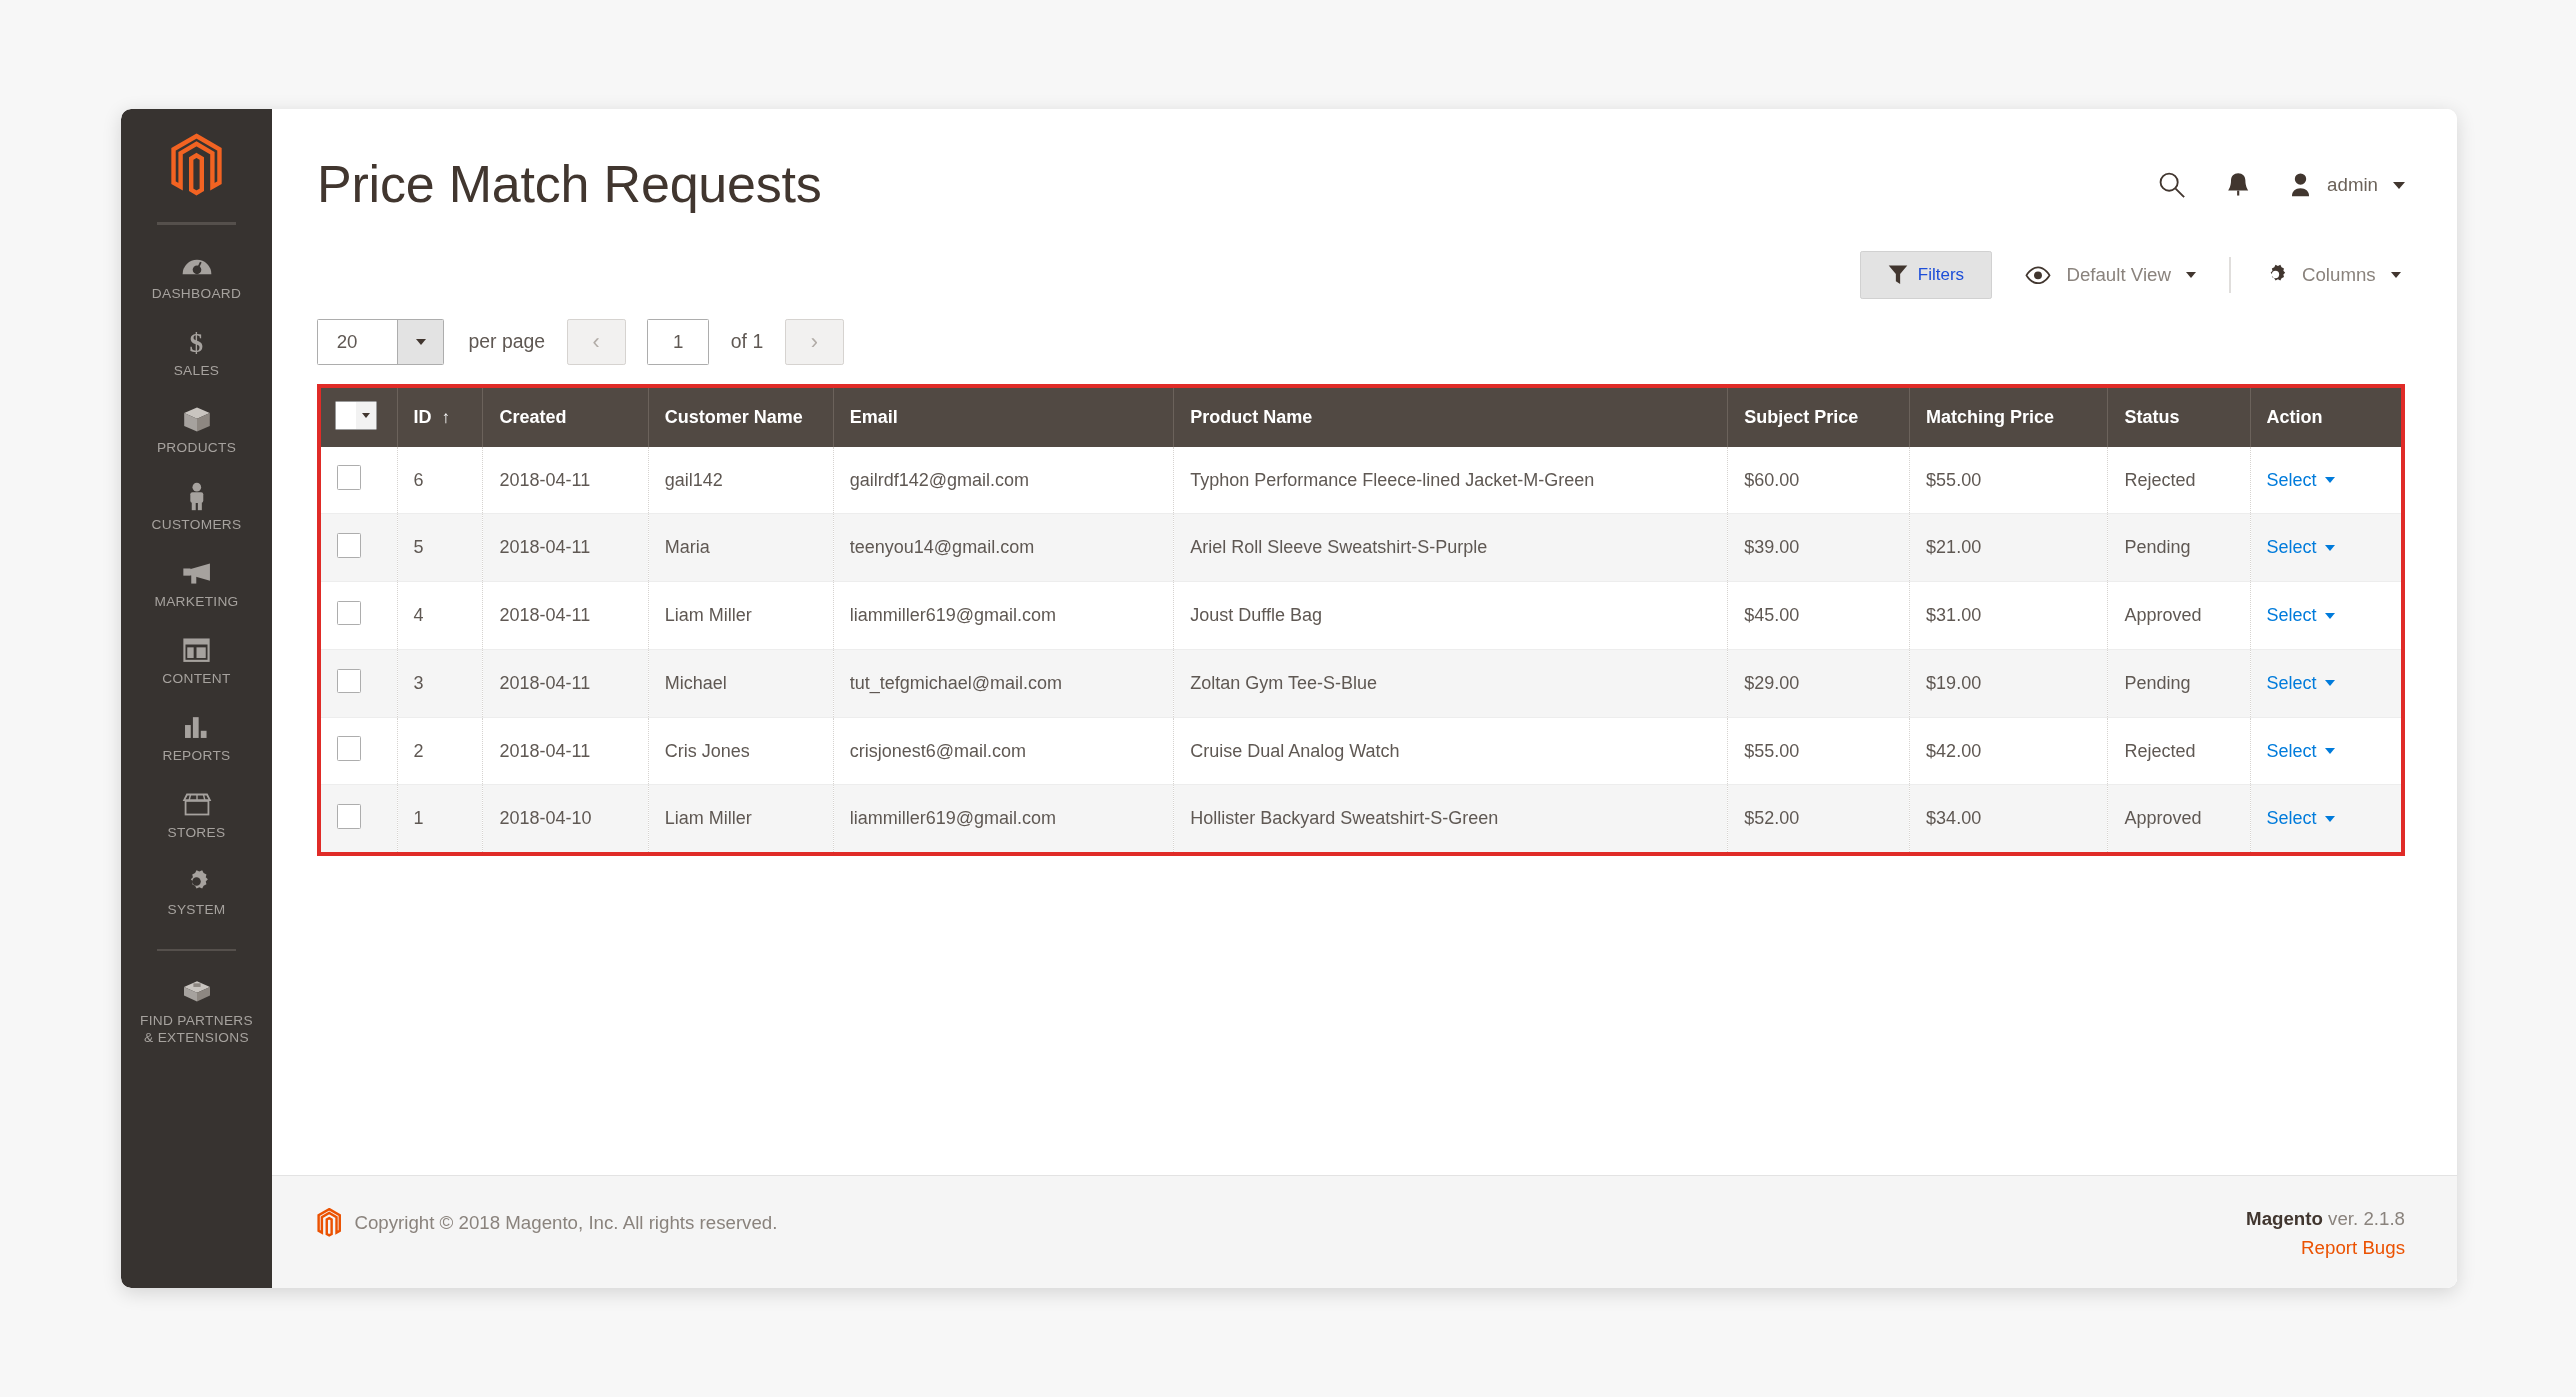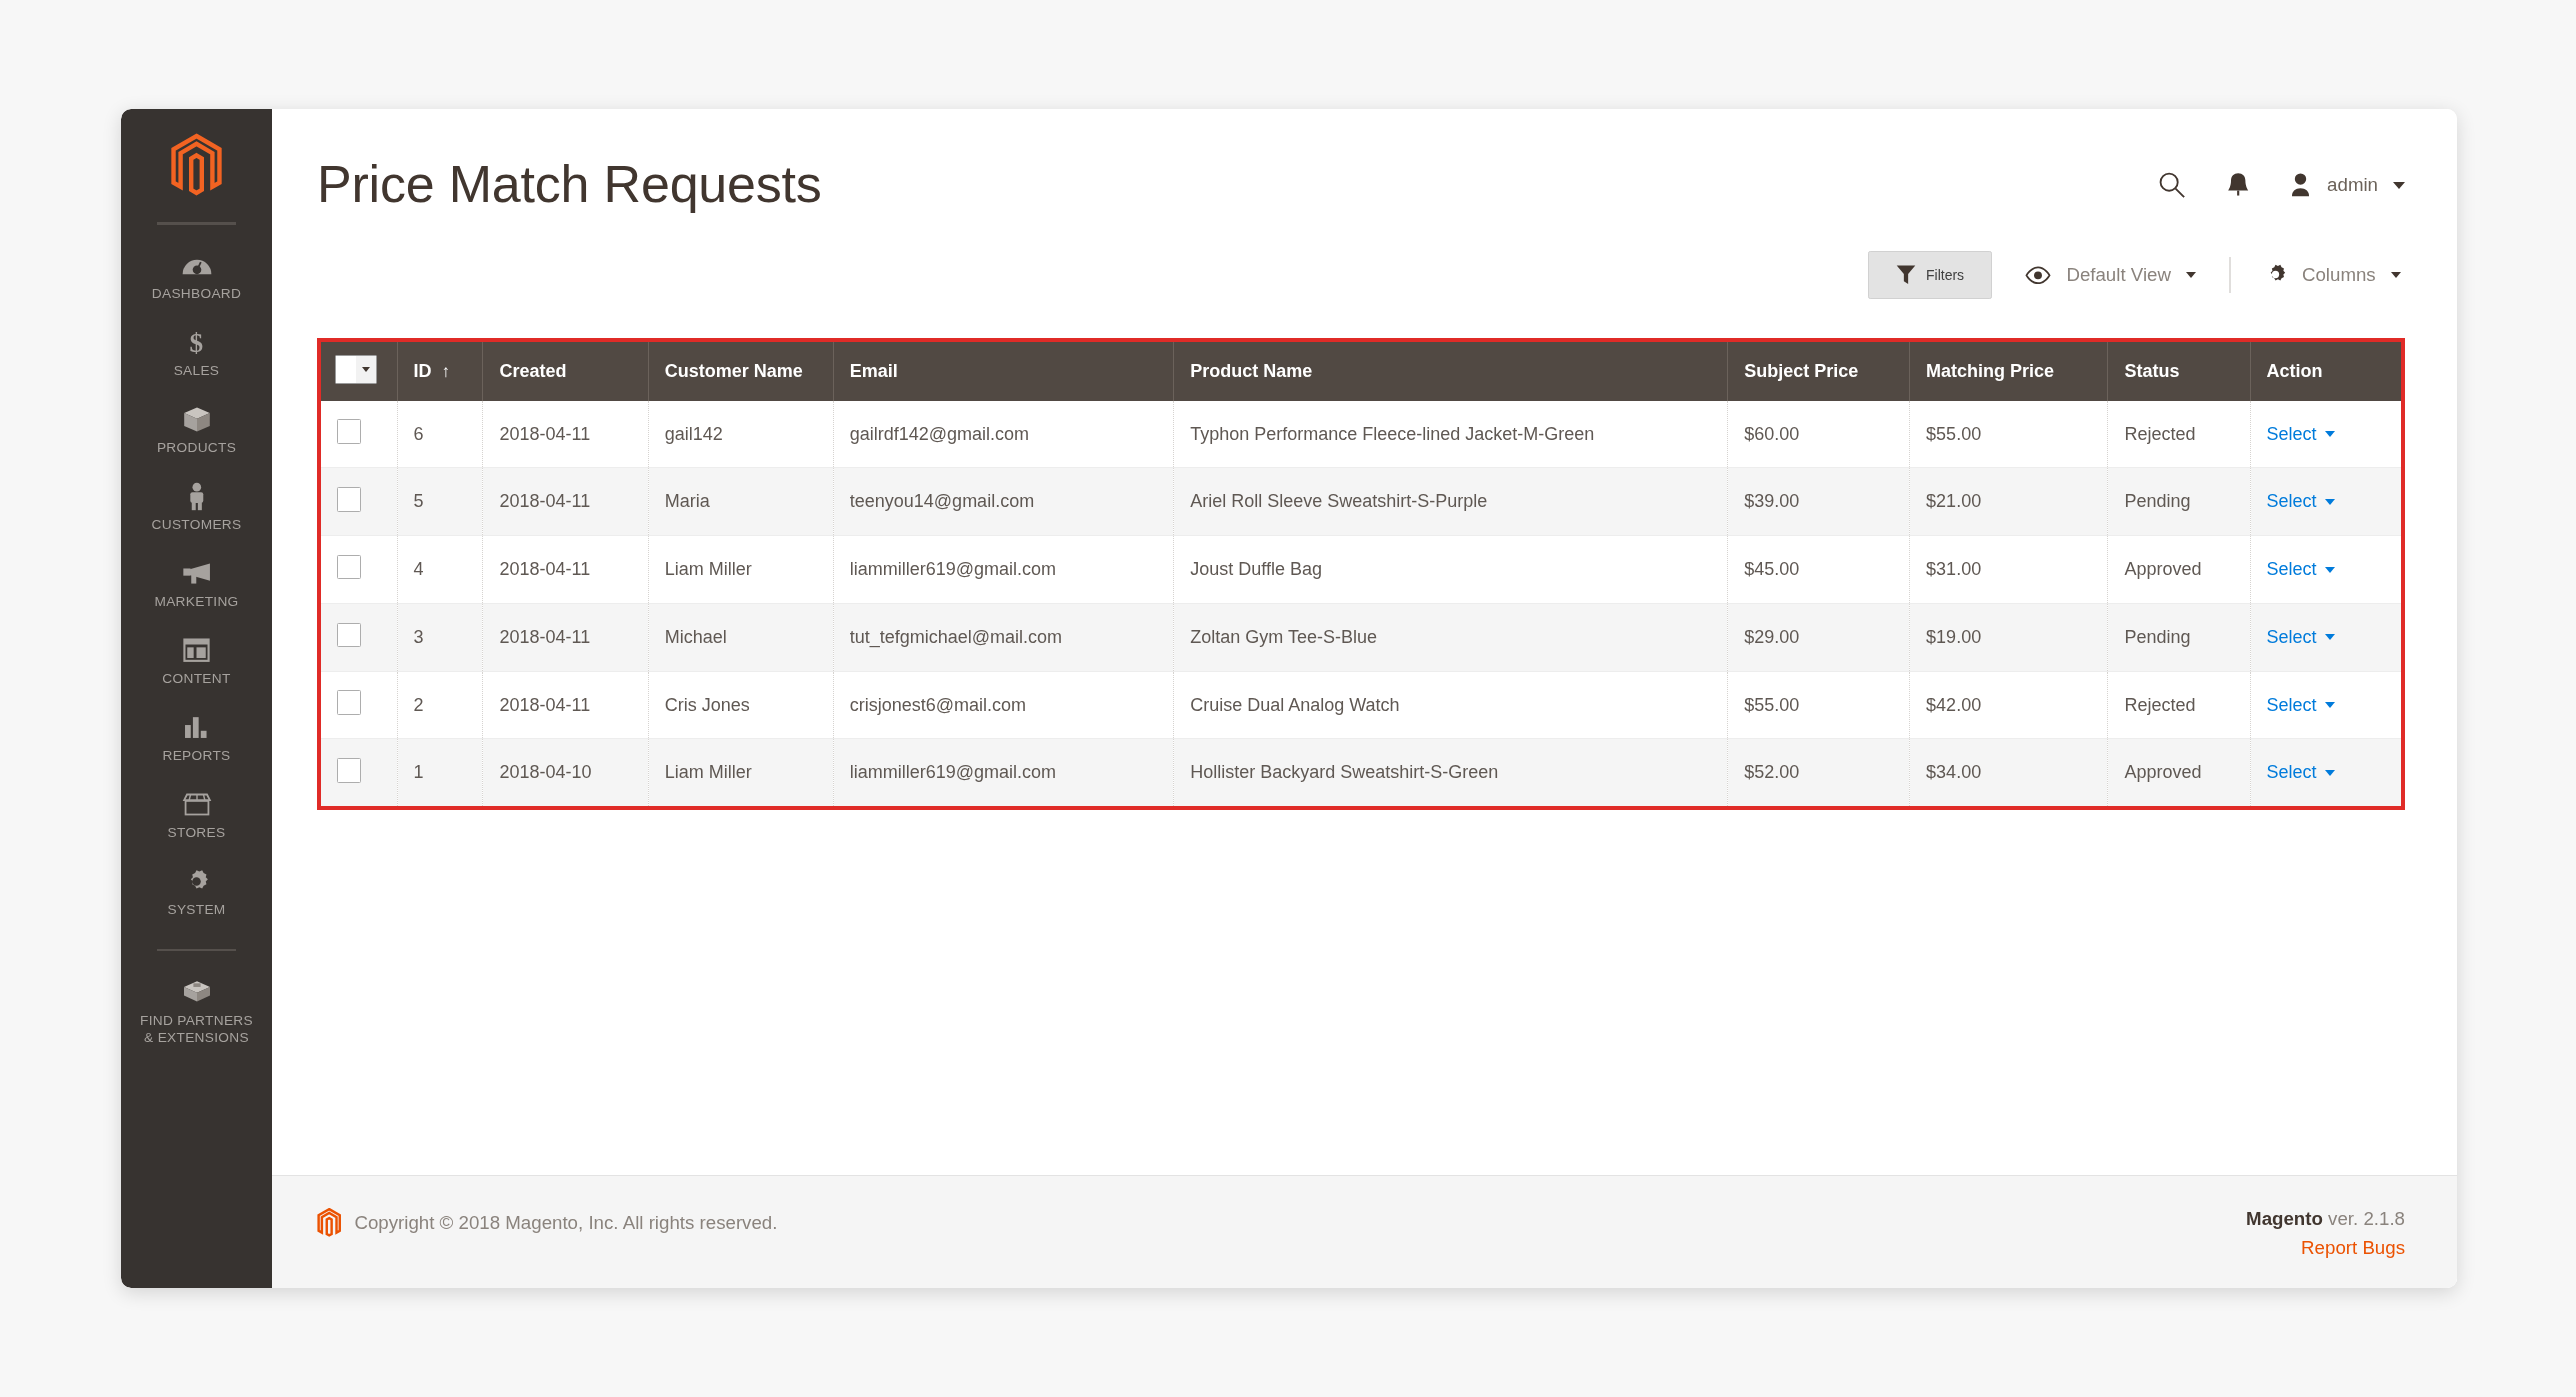--- a/index.html
+++ b/index.html
@@ -104,21 +104,21 @@
     margin-top: 37px;
   }
   .filters-btn {
     display: flex; align-items: center; gap: 10px;
     background: #e3e3e3;
     border: 0.7px solid #d1d1d1;
     border-radius: 2.2px;
     padding: 12.2px 27px;
     cursor: pointer;
   }
-  .filters-label { font-size: 14px; color: #404040; }
+  .filters-label { font-size: 17px; color: #1d4ed8; }
   .view-btn, .columns-btn {
     display: flex; align-items: center; gap: 15px;
     padding: 8.6px 4.3px;
     cursor: pointer;
   }
   .view-label, .columns-label { font-size: 18.7px; color: #8a837d; }
   .caret-sm {
     width: 0; height: 0;
     border-left: 5.8px solid transparent;
     border-right: 5.8px solid transparent;
@@ -453,20 +453,37 @@
           <svg width="23" height="23" viewBox="0 0 38 38">
             <path d="M19 3 l4 2 4-2 2 4 4 2-1 4 3 3-3 3 1 4-4 2-2 4-4-2-4 2-2-4-4-2 1-4-3-3 3-3-1-4 4-2z" fill="#41362f"></path>
             <circle cx="19" cy="19" r="6" fill="#ffffff"></circle>
           </svg>
           <span class="columns-label">Columns</span>
           <span class="caret-sm"></span>
         </div>
       </div>
 
       <div class="grid-controls">
+        <div class="controls-right">
+          <div class="select-box perpage-select">
+            <span class="sel-val">20</span>
+            <span class="sel-arrow">
+              <span class="caret-sm"></span>
+            </span>
+          </div>
+          <span class="per-page-label">per page</span>
+          <div class="page-nav-btn">
+            <span class="chev">‹</span>
+          </div>
+          <div class="page-input">1</div>
+          <span class="page-of">of 1</span>
+          <div class="page-nav-btn">
+            <span class="chev">›</span>
+          </div>
+        </div>
       </div>
 
       <div class="grid-wrap">
         <table class="data-grid">
           <colgroup>
             <col class="c-check">
               <col class="c-id">
               <col class="c-created">
               <col class="c-customer">
             <col class="c-email">

